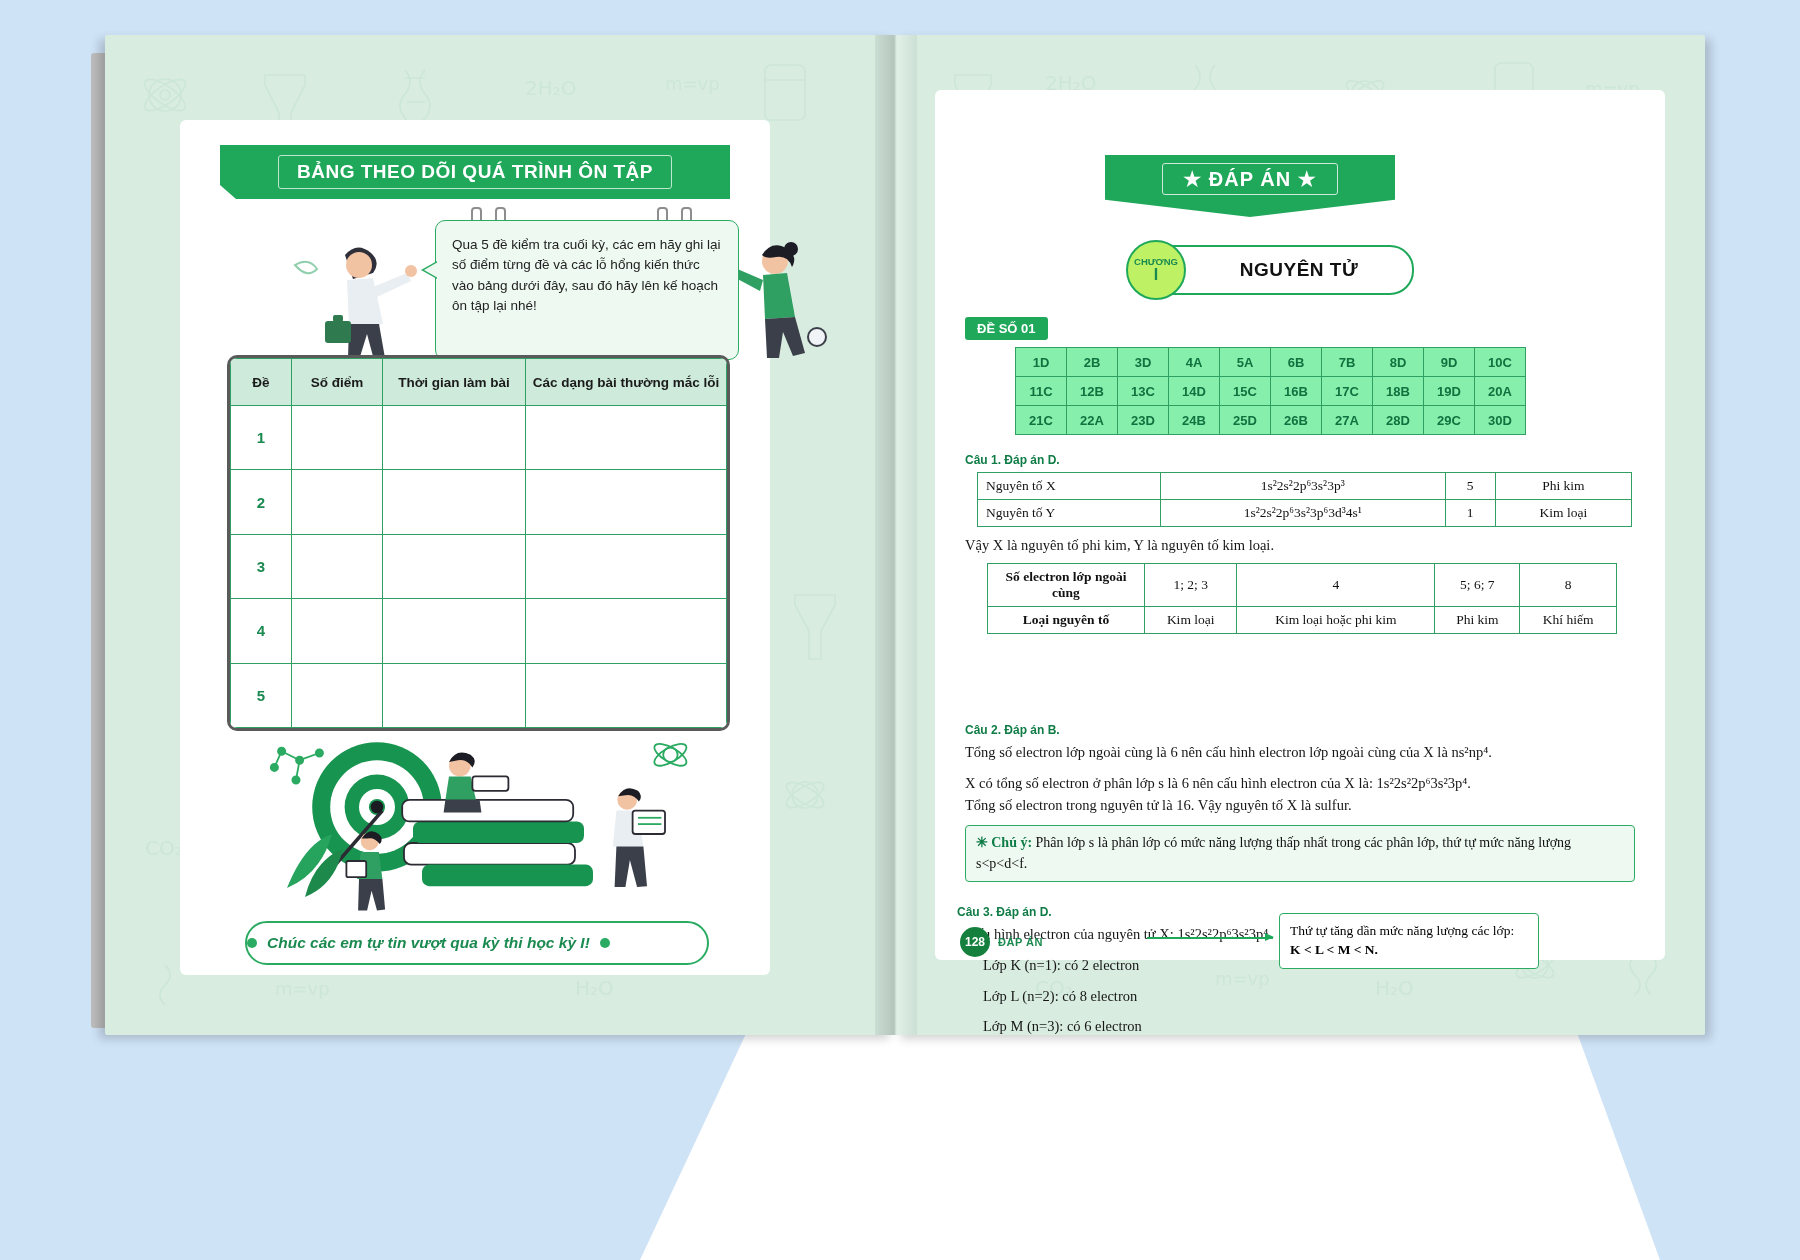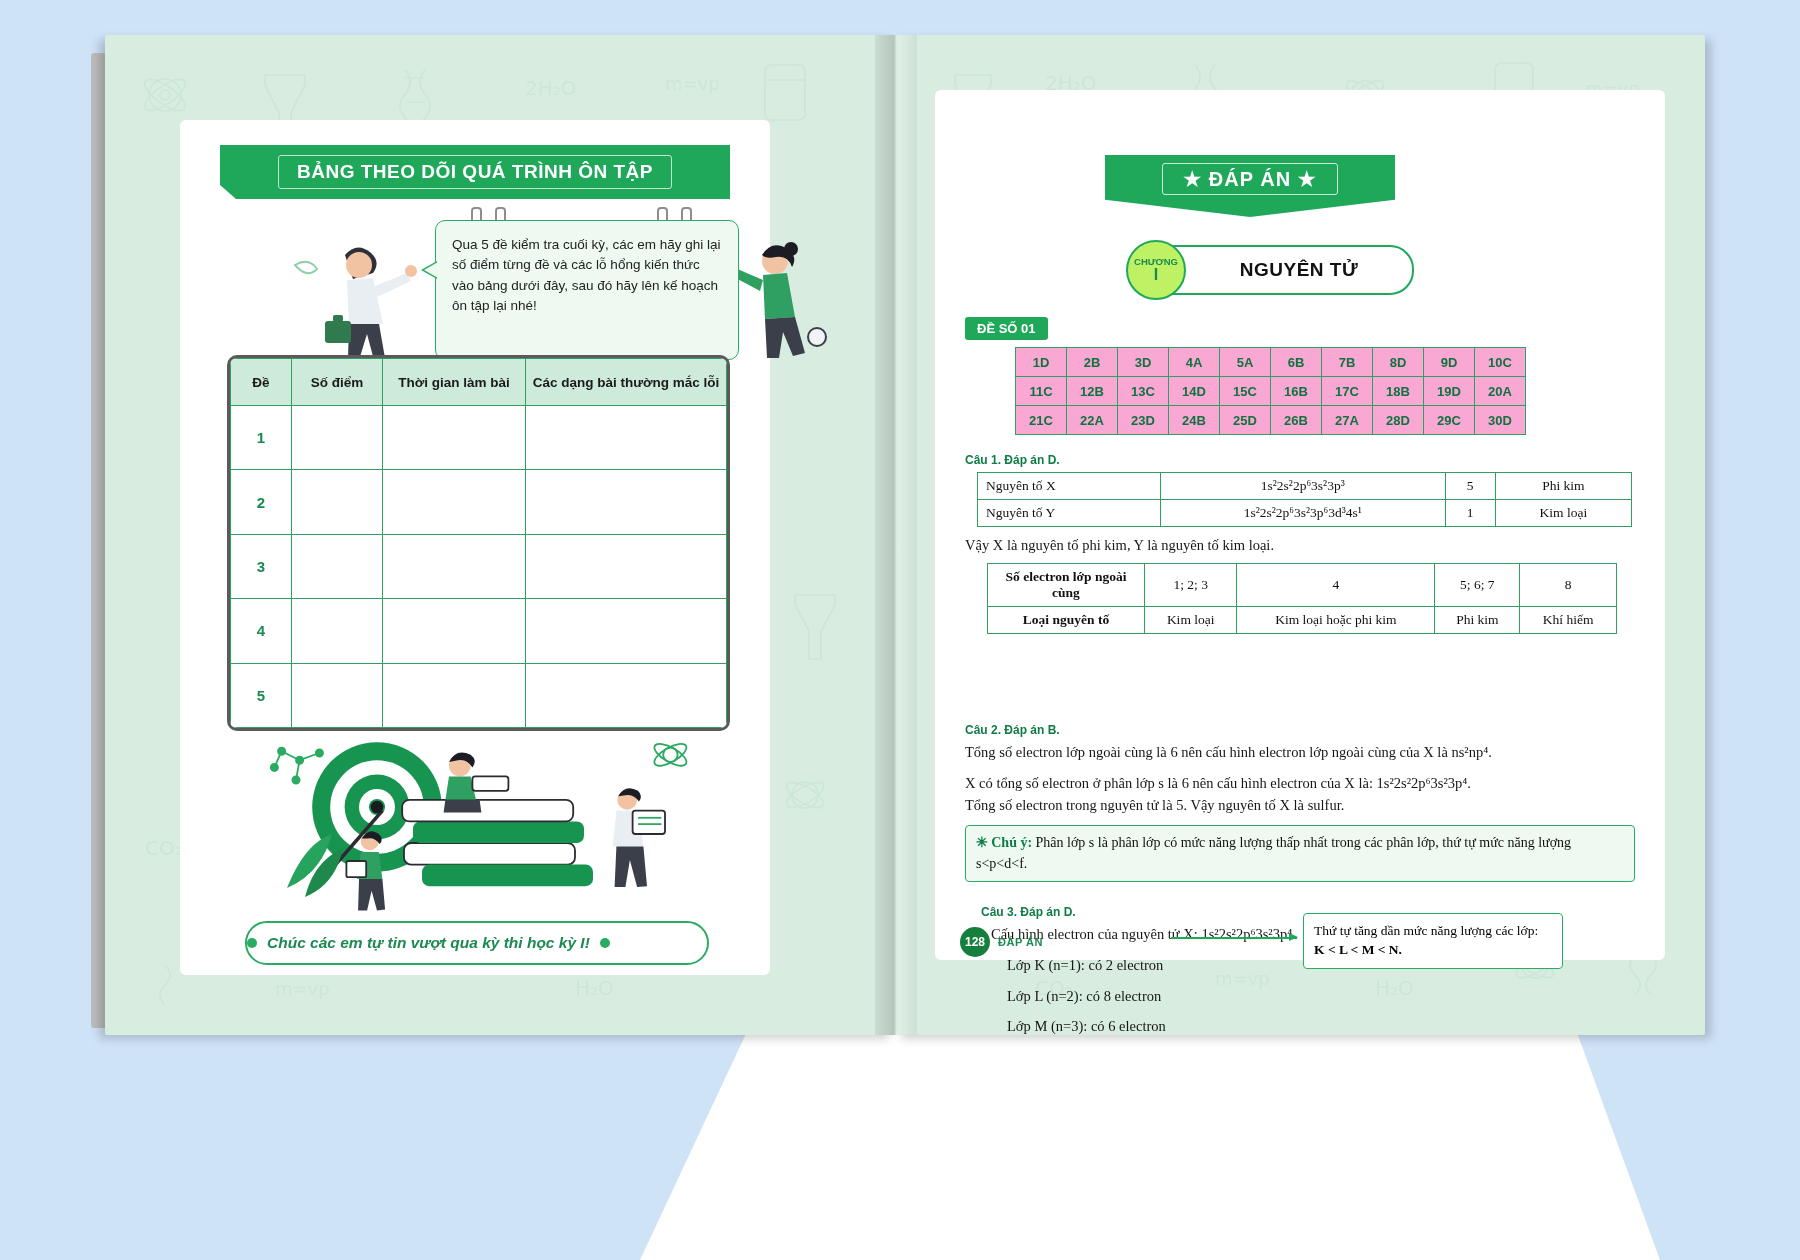--- a/index.html
+++ b/index.html
@@ -81,21 +81,21 @@
      display:flex;align-items:center;background:#fff;}
   .chapter .circ{width:56px;height:56px;border-radius:50%;border:2px solid #1fa85a;background:#bef264;margin-left:-6px;margin-top:0;
      display:flex;flex-direction:column;align-items:center;justify-content:center;line-height:1.05;}
   .chapter .circ b{font-size:9.5px;color:#1b8a50;}
   .chapter .circ i{font-size:16px;color:#1b8a50;font-style:normal;font-weight:bold;}
   .chapter .nm{flex:1;text-align:center;font-weight:bold;font-size:19px;color:#111;letter-spacing:.5px;}
 
   .de-tag{position:absolute;left:10px;top:222px;background:#1fa85a;color:#fff;font-weight:bold;font-size:13px;
      padding:4px 12px;border-radius:3px;}
   .ans-grid{position:absolute;left:60px;top:252px;border-collapse:collapse;}
-  .ans-grid td{border:1.4px solid #2f9f62;width:48px;height:26px;text-align:center;font-size:13px;font-weight:bold;color:#11713f;background:#f9a8d4;}
+  .ans-grid td{border:1.4px solid #2f9f62;width:48px;height:26px;text-align:center;font-size:13px;font-weight:bold;color:#11713f;background:#86efac;}
 
   .qh{color:#0f7c46;font-weight:bold;font-size:12px;margin:10px 0 5px 0;}
   .body-txt{font-family:"Liberation Serif", serif;font-size:14.5px;color:#161616;line-height:1.5;}
   table.tb{border-collapse:collapse;font-family:"Liberation Serif", serif;font-size:13.5px;background:#fff;}
   table.tb td,table.tb th{border:1.3px solid #2f9f62;padding:5px 8px;text-align:center;color:#111;}
   table.tb th{font-weight:bold;}
   .note{border:1.4px solid #2bab62;border-radius:4px;background:#eef9f2;padding:7px 10px;font-family:"Liberation Serif", serif;
      font-size:14px;line-height:1.45;color:#111;}
   .note b.k{color:#0f7c46;}
   .callout{position:absolute;border:1.4px solid #2bab62;border-radius:4px;background:#fff;padding:8px 10px;
@@ -412,27 +412,27 @@
             <td>Khí hiếm</td>
           </tr>
         </tbody>
           </table>
       </div>
 
       <div style="position:absolute;left:10px;top:618px;width:670px;">
         <div class="qh">Câu 2. Đáp án B.</div>
         <div class="body-txt" style="margin-bottom:9px">Tổng số electron lớp ngoài cùng là 6 nên cấu hình electron lớp ngoài cùng của X là ns²np⁴.</div>
         <div class="body-txt" style="margin-bottom:0">X có tổng số electron ở phân lớp s là 6 nên cấu hình electron của X là: 1s²2s²2p⁶3s²3p⁴.</div>
-        <div class="body-txt" style="margin-bottom:9px">Tổng số electron trong nguyên tử là 5. Vậy nguyên tố X là sulfur.</div>
+        <div class="body-txt" style="margin-bottom:9px">Tổng số electron trong nguyên tử là 16. Vậy nguyên tố X là sulfur.</div>
         <div class="note">
           <b class="k">✳ Chú ý:</b><span> Phân lớp s là phân lớp có mức năng lượng thấp nhất trong các phân lớp, thứ tự mức năng lượng s&lt;p&lt;d&lt;f.</span>
         </div>
       </div>
 
-      <div style="position:absolute;left:26px;top:800px;width:670px;">
+      <div style="position:absolute;left:2px;top:800px;width:670px;">
         <div class="qh">Câu 3. Đáp án D.</div>
         <div class="body-txt" style="margin-left:10px">Cấu hình electron của nguyên tử X: 1s²2s²2p⁶3s²3p⁴</div>
         <div class="body-txt indent" style="margin-top:9px">Lớp K (n=1): có 2 electron</div>
         <div class="body-txt indent" style="margin-top:9px">Lớp L (n=2): có 8 electron</div>
         <div class="body-txt indent" style="margin-top:9px">Lớp M (n=3): có 6 electron</div>
 
         <div class="arrow" style="left:190px;top:42px;width:126px"></div>
         <div class="callout" style="left:322px;top:18px">
           <span>Thứ tự tăng dần mức năng lượng các lớp: </span><b>K &lt; L &lt; M &lt; N.</b>
         </div>

